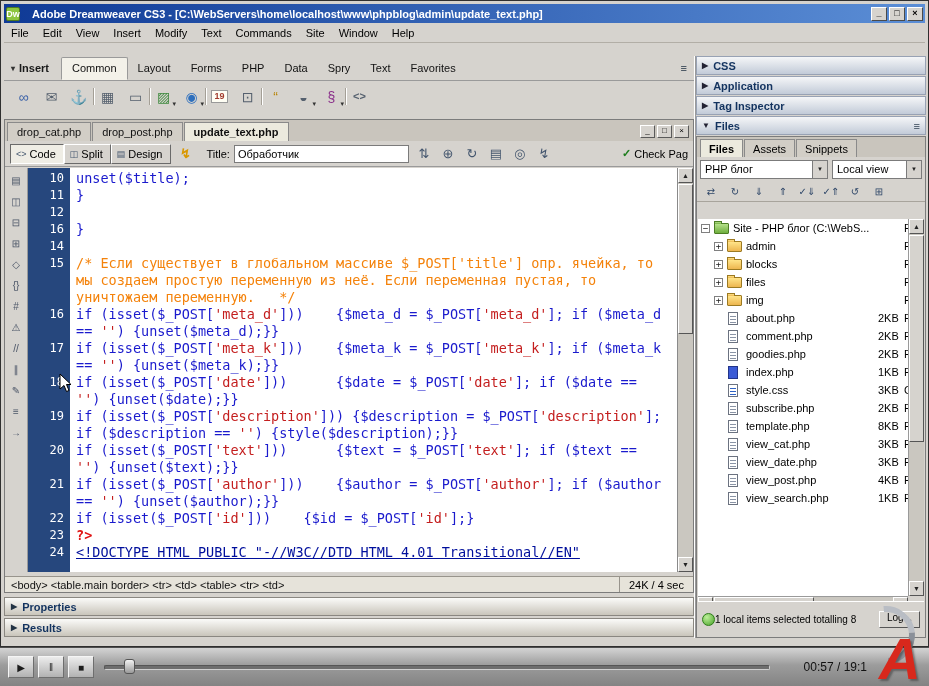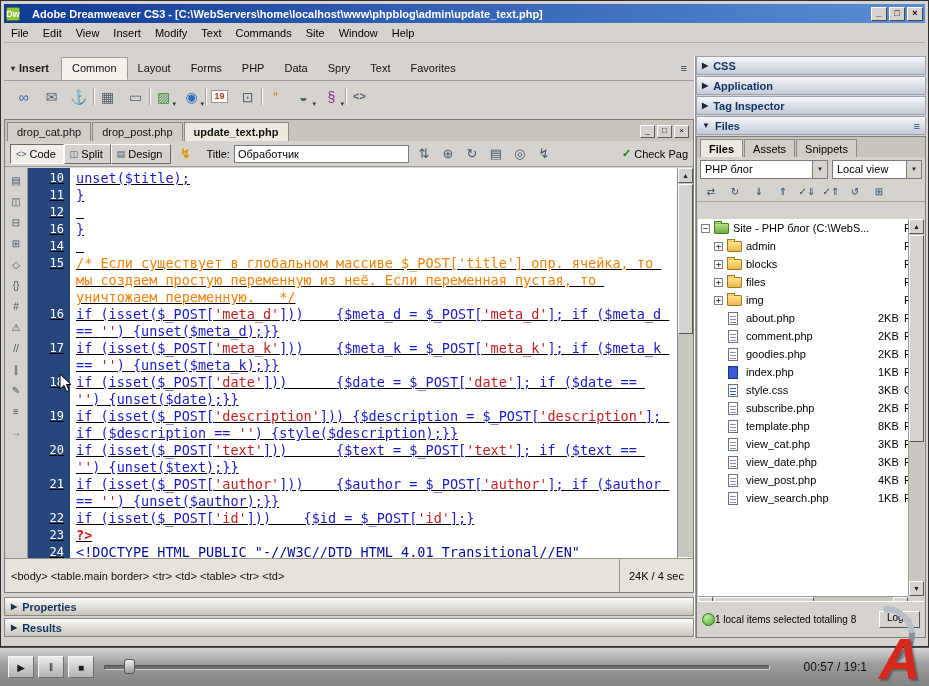--- a/index.html
+++ b/index.html
@@ -61,39 +61,39 @@
   .title-label{margin-left:6px;}
   .title-input{width:175px;height:18px;border:1px solid #7b7b7b;background:#fff;font:11px "Liberation Sans",sans-serif;padding:1px 3px;}
   .checkpage{margin-left:auto;display:flex;align-items:center;gap:3px;white-space:nowrap;flex:none;}
   .checkico{color:#1d7d1d;font-weight:bold;}
 
   .editor{position:absolute;left:0;top:48px;width:688px;height:404px;display:flex;}
   .codingbar{width:23px;flex:none;background:var(--chrome,#d6d3ce);border-right:1px solid #9a9a9a;display:flex;flex-direction:column;
     align-items:center;padding-top:5px;gap:7px;}
   .cbico{width:18px;height:14px;font-size:10px;color:#4c5668;display:flex;align-items:center;justify-content:center;}
   .codecol{flex:1;min-width:0;overflow:hidden;padding-top:2px;
-    background:linear-gradient(to right,var(--gutter,#26477d) 0,var(--gutter,#26477d) 42px,#fff 42px);text-decoration:underline;}
+    background:linear-gradient(to right,var(--gutter,#26477d) 0,var(--gutter,#26477d) 42px,#fff 42px);}
   .code-row{display:flex;}
   .gut{width:42px;flex:none;color:#fff;font:12px/17px "DejaVu Sans Mono",monospace;text-align:right;padding-right:6px;}
   .ctext{flex:1;min-width:0;font:13.5px/17px "DejaVu Sans Mono",monospace;white-space:pre-wrap;overflow-wrap:break-word;
     padding:0 12px 0 6px;}
   .seg-k{color:var(--code-keyword,#1a1acd);}
   .seg-s{color:var(--code-string,#c41e1e);}
   .seg-c{color:var(--code-comment,#f4820a);}
   .seg-d{color:var(--code-delim,#e01414);font-weight:bold;}
   .seg-h{color:var(--code-html,#000f9c);text-decoration:underline;}
   .vscroll{width:16px;flex:none;background:#cac7c0;border-left:1px solid #8a8a8a;position:relative;}
   .sarrow{position:absolute;width:15px;height:15px;background:var(--chrome,#d6d3ce);border:1px solid;border-color:#fff #555 #555 #fff;
     font-size:7px;display:flex;align-items:center;justify-content:center;color:#222;}
   .sarrow.up{left:0;top:0;}
   .sarrow.dn{left:0;bottom:0;}
   .vthumb{position:absolute;left:0;top:16px;height:150px;width:15px;background:var(--chrome,#d6d3ce);border:1px solid;
     border-color:#fff #555 #555 #fff;}
 
-  .tagsel{position:absolute;left:0;bottom:0;width:688px;height:34px;display:flex;align-items:center;background:#e6e3da;
+  .tagsel{position:absolute;left:0;bottom:0;width:688px;height:16px;display:flex;align-items:center;background:#e6e3da;
     border-top:1px solid #98948c;}
   .tags{padding-left:6px;color:#111;white-space:nowrap;overflow:hidden;}
   .sizeinfo{margin-left:auto;height:100%;display:flex;align-items:center;padding:0 9px;border-left:1px solid #98948c;flex:none;}
 
   
   .collbar{position:absolute;left:3px;width:690px;height:19px;background:linear-gradient(#fbfbf9,#c9c5bb);border:1px solid #8a8781;
     display:flex;align-items:center;gap:5px;padding:0 6px;font-weight:bold;color:var(--panel-header-text,#13335f);}
   .collbar .parrow{font-size:8px;color:#234;}
   #propbar{top:596px;}
   #resbar{top:617px;}

